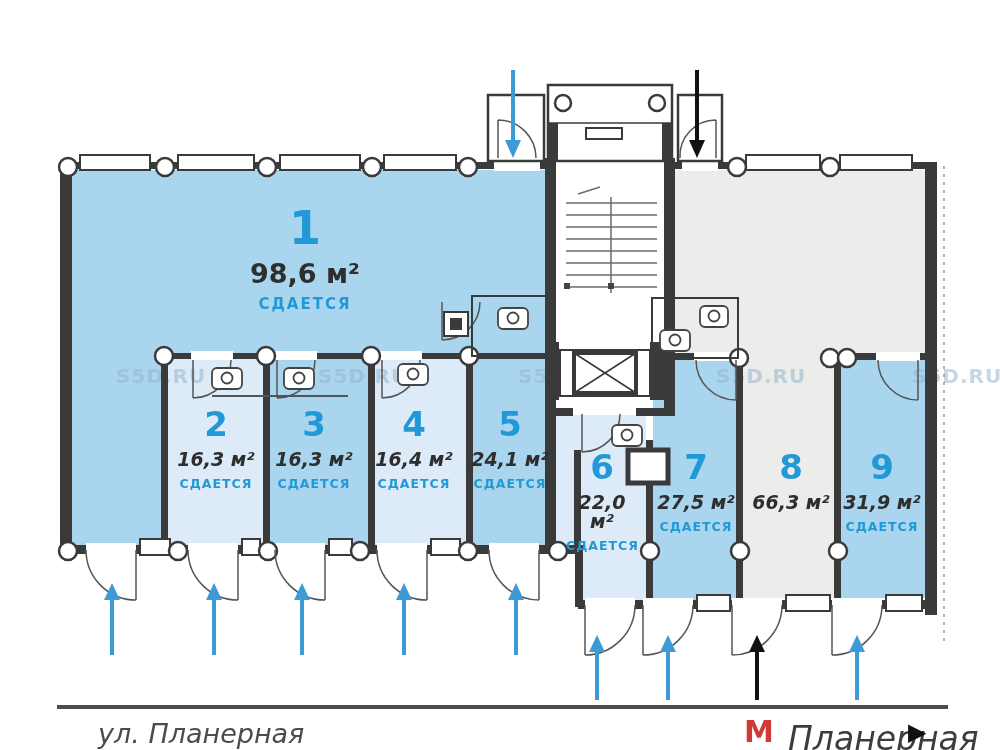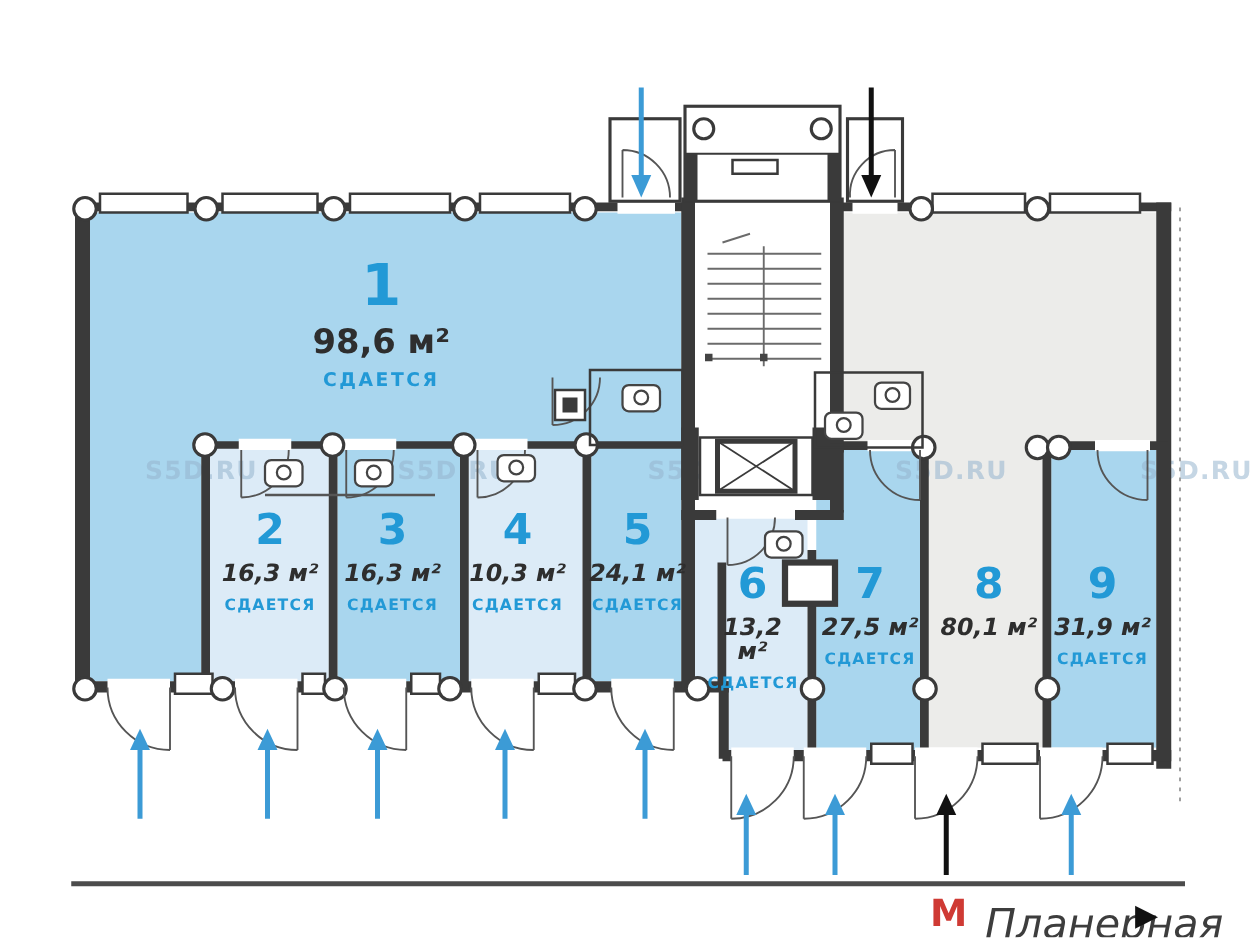--- a/index.html
+++ b/index.html
@@ -262,47 +262,48 @@
     <span class="area">16,3 м²</span>
     <span class="status">СДАЕТСЯ</span>
   </div>
   <div class="lbl lbl-s" style="left:264px;top:407px;width:100px;">
     <span class="num">3</span>
     <span class="area">16,3 м²</span>
     <span class="status">СДАЕТСЯ</span>
   </div>
   <div class="lbl lbl-s" style="left:364px;top:407px;width:100px;">
     <span class="num">4</span>
-    <span class="area">10,3 м²</span>
+    <span class="area">16,4 м²</span>
     <span class="status">СДАЕТСЯ</span>
   </div>
   <div class="lbl lbl-s" style="left:462px;top:407px;width:96px;">
     <span class="num">5</span>
     <span class="area">24,1 м²</span>
     <span class="status">СДАЕТСЯ</span>
   </div>
   <div class="lbl lbl-s" style="left:566px;top:450px;width:72px;">
     <span class="num">6</span>
-    <span class="area">13,2 м²</span>
+    <span class="area">22,0 м²</span>
     <span class="status">СДАЕТСЯ</span>
   </div>
   <div class="lbl lbl-s" style="left:650px;top:450px;width:92px;">
     <span class="num">7</span>
     <span class="area">27,5 м²</span>
     <span class="status">СДАЕТСЯ</span>
   </div>
   <div class="lbl lbl-s" style="left:741px;top:450px;width:100px;">
     <span class="num">8</span>
-    <span class="area">80,1 м²</span>
+    <span class="area">66,3 м²</span>
     <span class="status"></span>
   </div>
   <div class="lbl lbl-s" style="left:836px;top:450px;width:92px;">
     <span class="num">9</span>
     <span class="area">31,9 м²</span>
     <span class="status">СДАЕТСЯ</span>
   </div>
 
   <div class="footer-line"></div>
+  <span class="street">ул. Планерная</span>
   <span class="metro-m">М</span>
   <span class="metro-name">Планерная</span>
   <span class="metro-arrow">▶</span>
 
 </div>
 
 </body></html>

